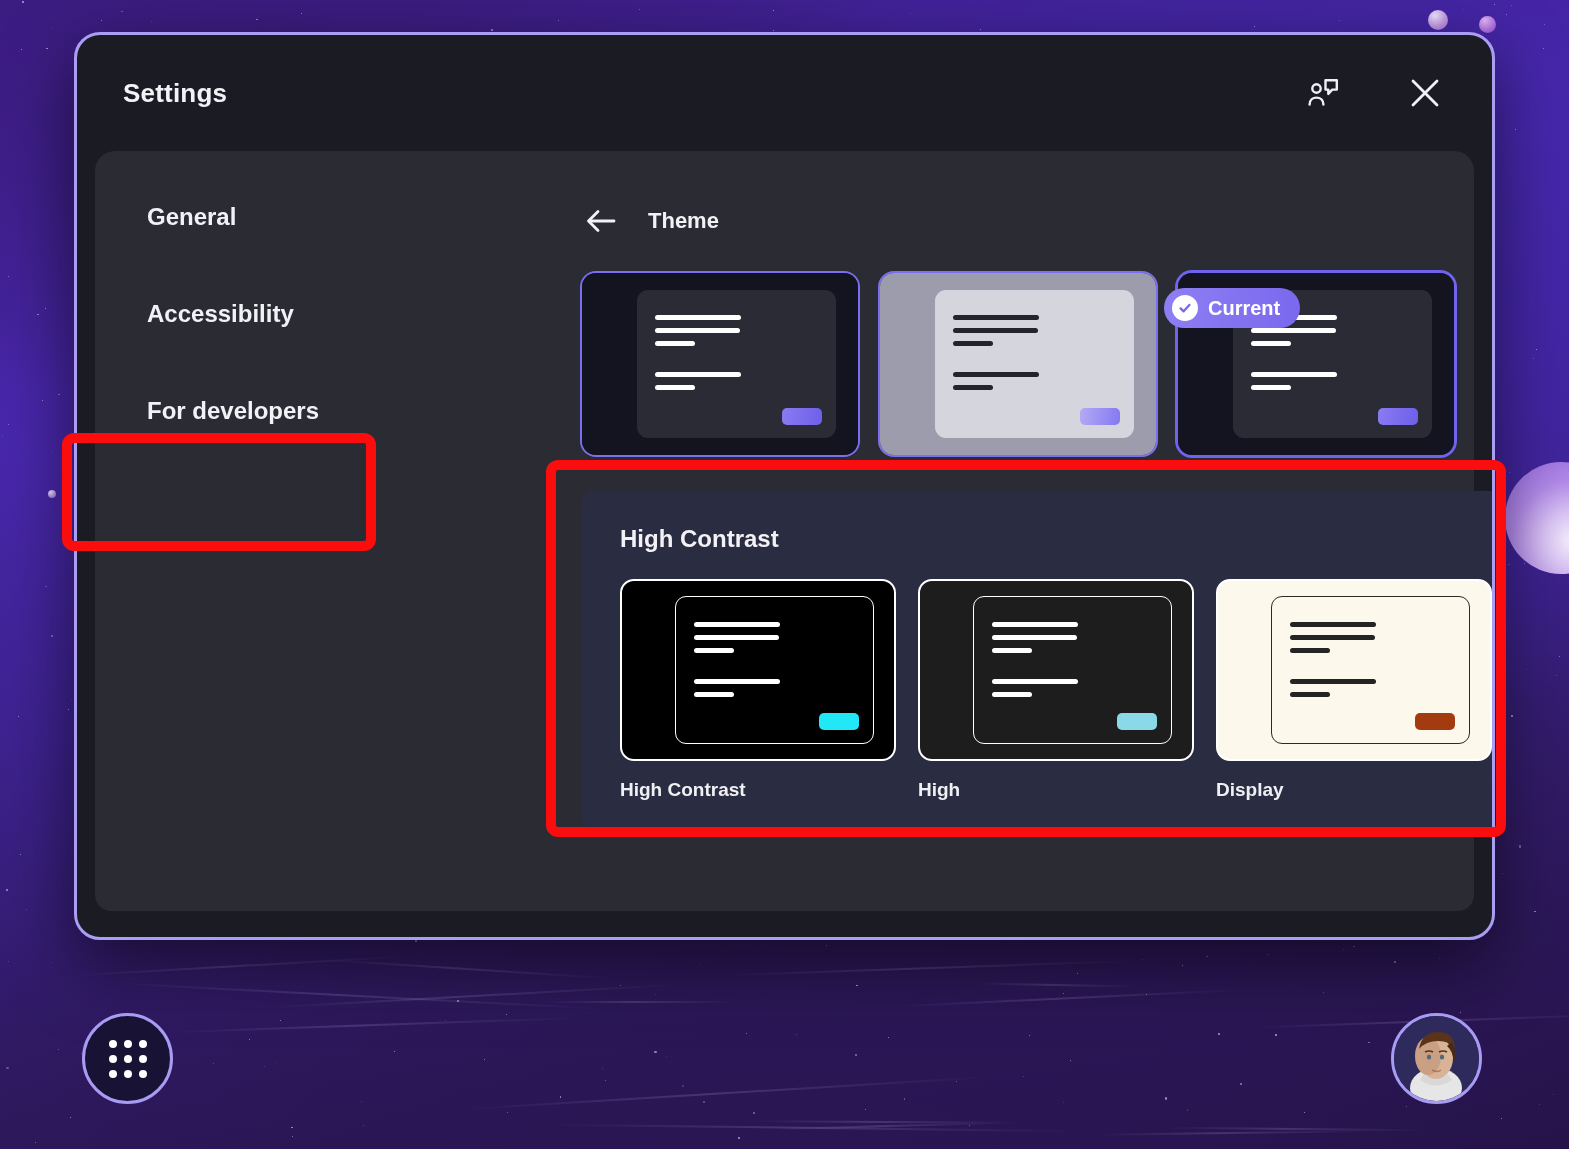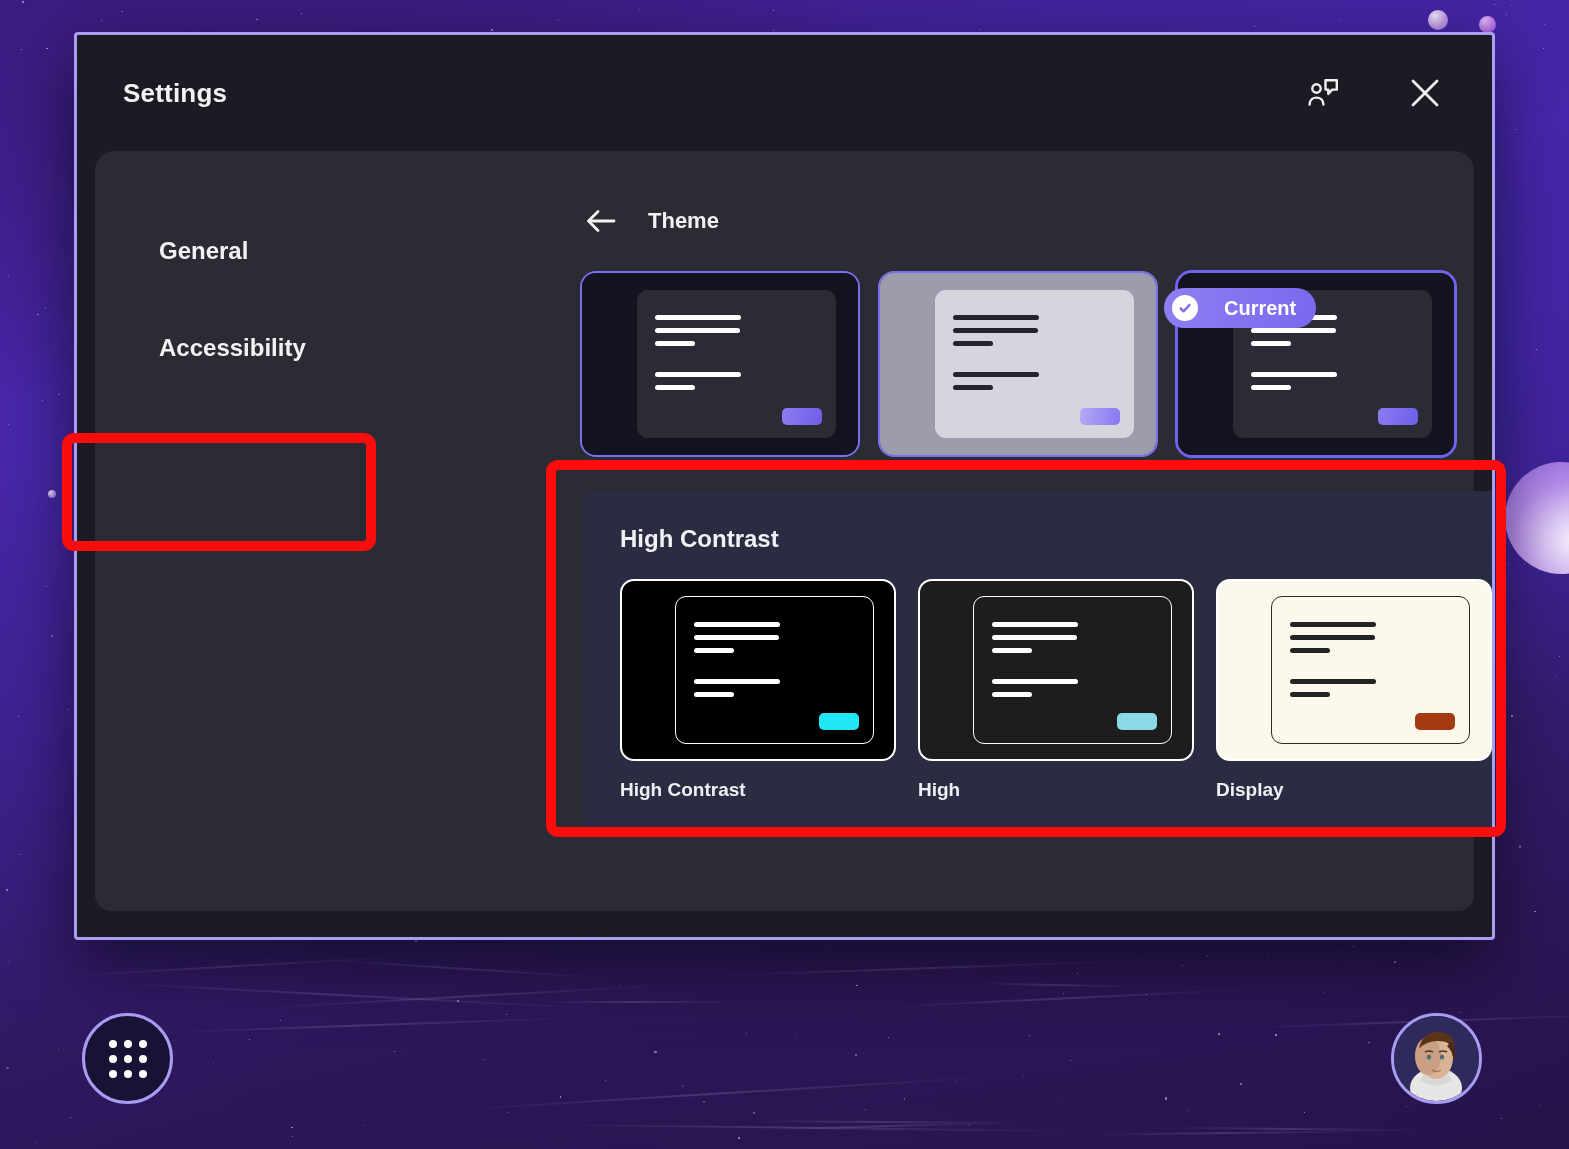--- a/index.html
+++ b/index.html
@@ -34,44 +34,44 @@
   #bubble-c { width:8px; height:8px; left:48px; top:490px;
     background:radial-gradient(circle at 35% 30%, #f0e4ff 0%, #a87fe0 70%, #8457cd 100%); }
   #planet-right {
     position:absolute; width:112px; height:112px; left:1505px; top:462px; border-radius:50%;
     background:radial-gradient(circle at 60% 70%, #f6effd 0%, #d8c2f4 28%, #b189e8 58%, #9266dd 100%);
   }
 
   
   #settings-window {
     position:absolute; left:74px; top:32px; width:1421px; height:908px;
-    background:#1b1b24; border:3px solid #a99ef2; border-radius:4px;
+    background:#1b1b24; border:3px solid #a99ef2; border-radius:26px;
     box-shadow:0 24px 70px rgba(0,0,0,.55);
     overflow:hidden;
   }
   #title-bar {
     position:absolute; left:0; top:0; right:0; height:116px;
     display:flex; align-items:center; padding:0 44px 0 46px;
   }
   #window-title { color:#f3f3f7; font-size:26px; font-weight:bold; letter-spacing:.2px; }
   #title-actions { margin-left:auto; display:flex; align-items:center; gap:56px; }
   .title-btn { width:46px; height:46px; display:flex; align-items:center; justify-content:center; cursor:pointer; }
 
   #panel-body {
     position:absolute; left:18px; top:116px; right:18px; bottom:26px;
     background:#2b2b33; border-radius:20px 20px 16px 16px;
     display:flex;
   }
 
   
   #sidebar { width:487px; flex:none; padding:52px 0 0 0; }
   .nav-item {
-    height:62px; display:flex; align-items:flex-end;
+    height:62px; display:flex; align-items:flex-start;
     padding-left:52px; color:#f2f2f6; font-size:24px; font-weight:bold;
-    cursor:pointer; position:relative;margin-left:12px;
+    cursor:pointer; position:relative;
   }
   .nav-item + .nav-item { margin-top:35px; }
 
   
   #content { flex:1; padding:48px 34px 0 0; position:relative; }
   #theme-header { display:flex; align-items:center; gap:28px; height:44px; }
   #back-arrow { width:38px; height:38px; cursor:pointer; flex:none; }
   #theme-title { color:#f2f2f6; font-size:22px; font-weight:bold; }
 
   #theme-row { display:flex; gap:22px; margin-top:30px; }
@@ -100,21 +100,21 @@
     position:absolute; left:-14px; top:15px; height:40px;
     display:flex; align-items:center; gap:10px; padding:0 20px 0 8px;
     border-radius:20px;
     background:linear-gradient(100deg, #8f7ff3 0%, #7a68ee 100%);
     z-index:5;
   }
   #current-check {
     width:26px; height:26px; border-radius:50%; background:#ffffff;
     display:flex; align-items:center; justify-content:center; flex:none;
   }
-  #current-label { color:#ffffff; font-size:20px; font-weight:bold; white-space:nowrap;margin-left:16px; }
+  #current-label { color:#ffffff; font-size:20px; font-weight:bold; white-space:nowrap; }
 
   
   #hc-section {
     margin-top:36px; background:#2a2d42; border-radius:12px;
     padding:34px 0 30px 38px; width:951px;
   }
   #hc-heading { color:#f2f2f6; font-size:24px; font-weight:bold; }
   #hc-row { display:flex; gap:22px; margin-top:26px; }
   .hc-item { width:276px; flex:none; }
   .hc-label { margin-top:18px; color:#f0f0f4; font-size:19px; font-weight:bold; }
@@ -324,20 +324,23 @@
 
   <div id="panel-body">
 
     <nav id="sidebar">
       <div class="nav-item">
         <span>General</span>
       </div>
       <div class="nav-item">
         <span>Accessibility</span>
       </div>
+      <div class="nav-item">
+        <span>For developers</span>
+      </div>
     </nav>
 
     <section id="content">
 
       <div id="theme-header">
         <div id="back-arrow">
           <svg width="38" height="38" viewBox="0 0 38 38" fill="none">
             <path d="M32 19H7" stroke="#f2f2f6" stroke-width="2.8" stroke-linecap="round"></path>
             <path d="M16 9.5 6.5 19 16 28.5" stroke="#f2f2f6" stroke-width="2.8" stroke-linecap="round" stroke-linejoin="round"></path>
           </svg>

